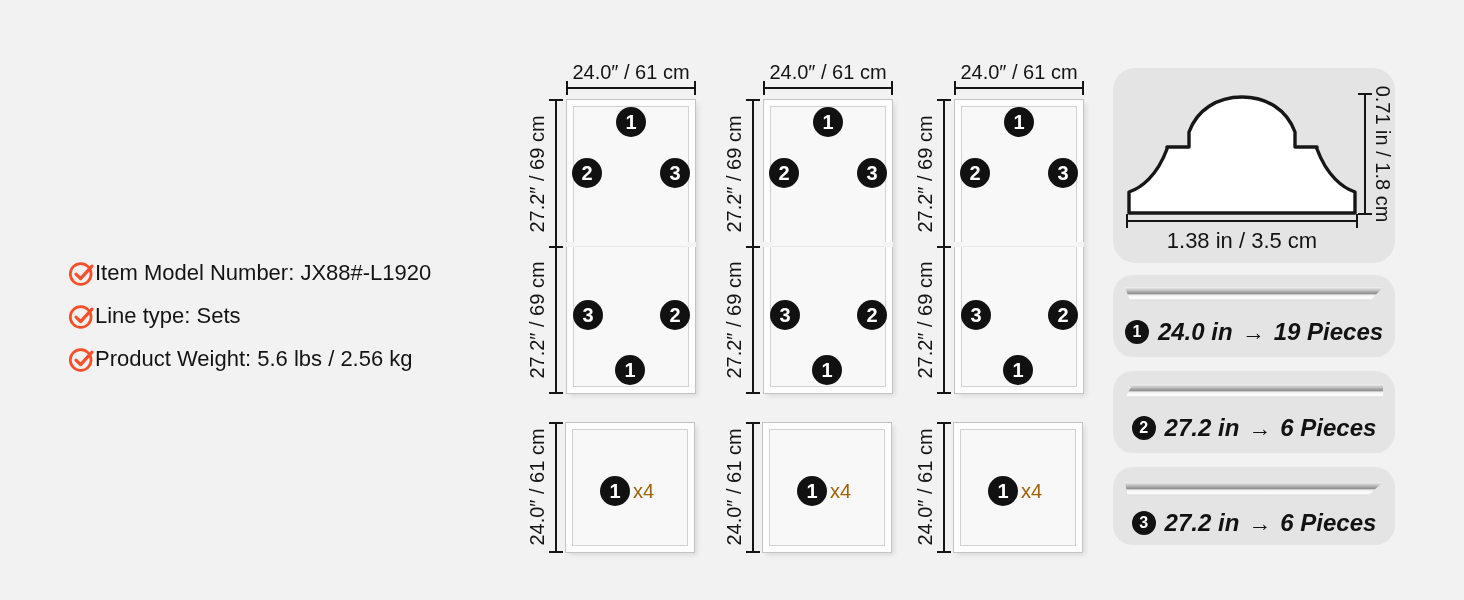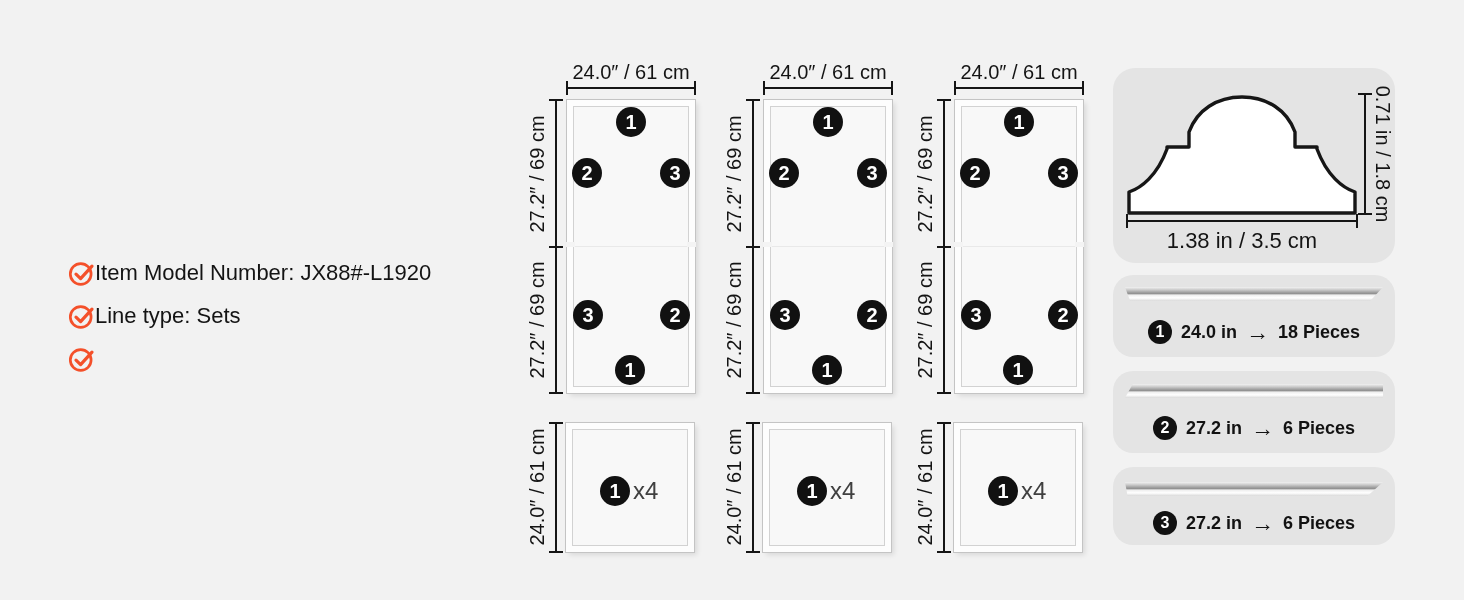--- a/index.html
+++ b/index.html
@@ -27,35 +27,35 @@
   .vlabel-r{position:absolute;white-space:nowrap;font-size:20px;color:#141414;transform:translate(-50%,-50%) rotate(90deg);}
 
   .frame{position:absolute;box-sizing:border-box;background:#f8f8f8;border:6px solid #fdfdfd;
          box-shadow:0 0 0 1px #c4c4c4, inset 0 0 0 1px #d2d2d2, 3px 3px 5px rgba(0,0,0,.10);}
   .midline{position:absolute;left:-6px;right:-6px;top:140px;height:1px;background:#e9e9e9;}
   .seam{position:absolute;width:9px;height:5px;background:#f4f4f4;top:136px;}
 
   .badge{position:absolute;width:30px;height:30px;border-radius:50%;background:#111111;color:#ffffff;
          font-size:20px;font-weight:700;display:flex;align-items:center;justify-content:center;
          transform:translate(-50%,-50%);}
-  .xcount{position:absolute;font-size:24px;color:#404040;transform:translate(0,-50%);}
+  .xcount{position:absolute;font-size:20px;color:#a16207;transform:translate(0,-50%);}
 
   
   .card{position:absolute;left:1113px;width:282px;background:#e4e4e4;border-radius:22px;}
   .profile-card{top:68px;height:195px;}
   .piece-card{border-radius:20px;}
   .strip{position:absolute;left:12px;width:258px;height:14px;
          background:linear-gradient(180deg,#f2f2f2 0%,#cfcfcf 18%,#a2a2a2 38%,#8f8f8f 46%,#efefef 58%,#ffffff 78%,#d9d9d9 100%);
          filter:drop-shadow(0 1px 1px rgba(0,0,0,.18));}
   .s1{clip-path:polygon(0 0,100% 0,95% 100%,2% 100%);}
   .s2{clip-path:polygon(3% 0,100% 0,100% 100%,0 100%);}
   .s3{clip-path:polygon(0 0,100% 0,94% 100%,1% 100%);}
   .piece-row{position:absolute;left:0;right:0;top:44px;height:26px;display:flex;align-items:center;justify-content:center;gap:9px;}
   .piece-badge{position:static;transform:none;width:24px;height:24px;font-size:16px;flex:0 0 auto;}
-  .piece-text{font-size:18px;font-weight:700;color:#121212;white-space:nowrap;}
+  .piece-text{font-size:24px;font-weight:700;color:#121212;white-space:nowrap;font-style:italic;}
   .piece-arrow{font-size:23px;font-weight:700;color:#121212;}
   .plabel-w{position:absolute;left:14px;top:160px;width:230px;text-align:center;font-size:22px;color:#141414;}
 </style>
 </head>
 <body>
 
 <div class="canvas">
 
 
   <div class="specs">
@@ -77,20 +77,21 @@
         </span>
       <span class="spec-text">Line type: Sets</span>
     </div>
     <div class="spec-row">
       <span>
           <svg width="27" height="27" viewBox="0 0 27 27">
             <circle cx="12.7" cy="14" r="10.4" fill="none" stroke="#f4502a" stroke-width="2.7"></circle>
             <path d="M8 14.2 L12.6 18.6 L24 6.2" fill="none" stroke="#f4502a" stroke-width="3.2" stroke-linecap="round" stroke-linejoin="round"></path>
           </svg>
         </span>
+      <span class="spec-text">Product Weight: 5.6 lbs / 2.56 kg</span>
     </div>
   </div>
 
   <div class="col" style="left:567px">
     <div class="toplabel">24.0″ / 61 cm</div>
     <div class="dim hdim" style="left:0;top:32px;width:128px"></div>
     <div class="frame" style="left:0;top:45px;width:128px;height:293px">
       <div class="midline"></div>
       <div class="seam" style="left:-7px"></div>
       <div class="seam" style="right:-7px"></div>
@@ -171,21 +172,21 @@
     <div class="dim hdim" style="left:14px;top:152px;width:230px"></div>
     <div class="plabel-w">1.38 in / 3.5 cm</div>
   </div>
 
   <div class="card piece-card" style="top:275px;height:82px">
     <div class="strip s1" style="top:12px"></div>
     <div class="piece-row">
       <div class="badge piece-badge">1</div>
       <span class="piece-text">24.0 in</span>
       <span class="piece-arrow">→</span>
-      <span class="piece-text">18 Pieces</span>
+      <span class="piece-text">19 Pieces</span>
     </div>
   </div>
 
   <div class="card piece-card" style="top:371px;height:82px">
     <div class="strip s2" style="top:13px"></div>
     <div class="piece-row">
       <div class="badge piece-badge">2</div>
       <span class="piece-text">27.2 in</span>
       <span class="piece-arrow">→</span>
       <span class="piece-text">6 Pieces</span>

